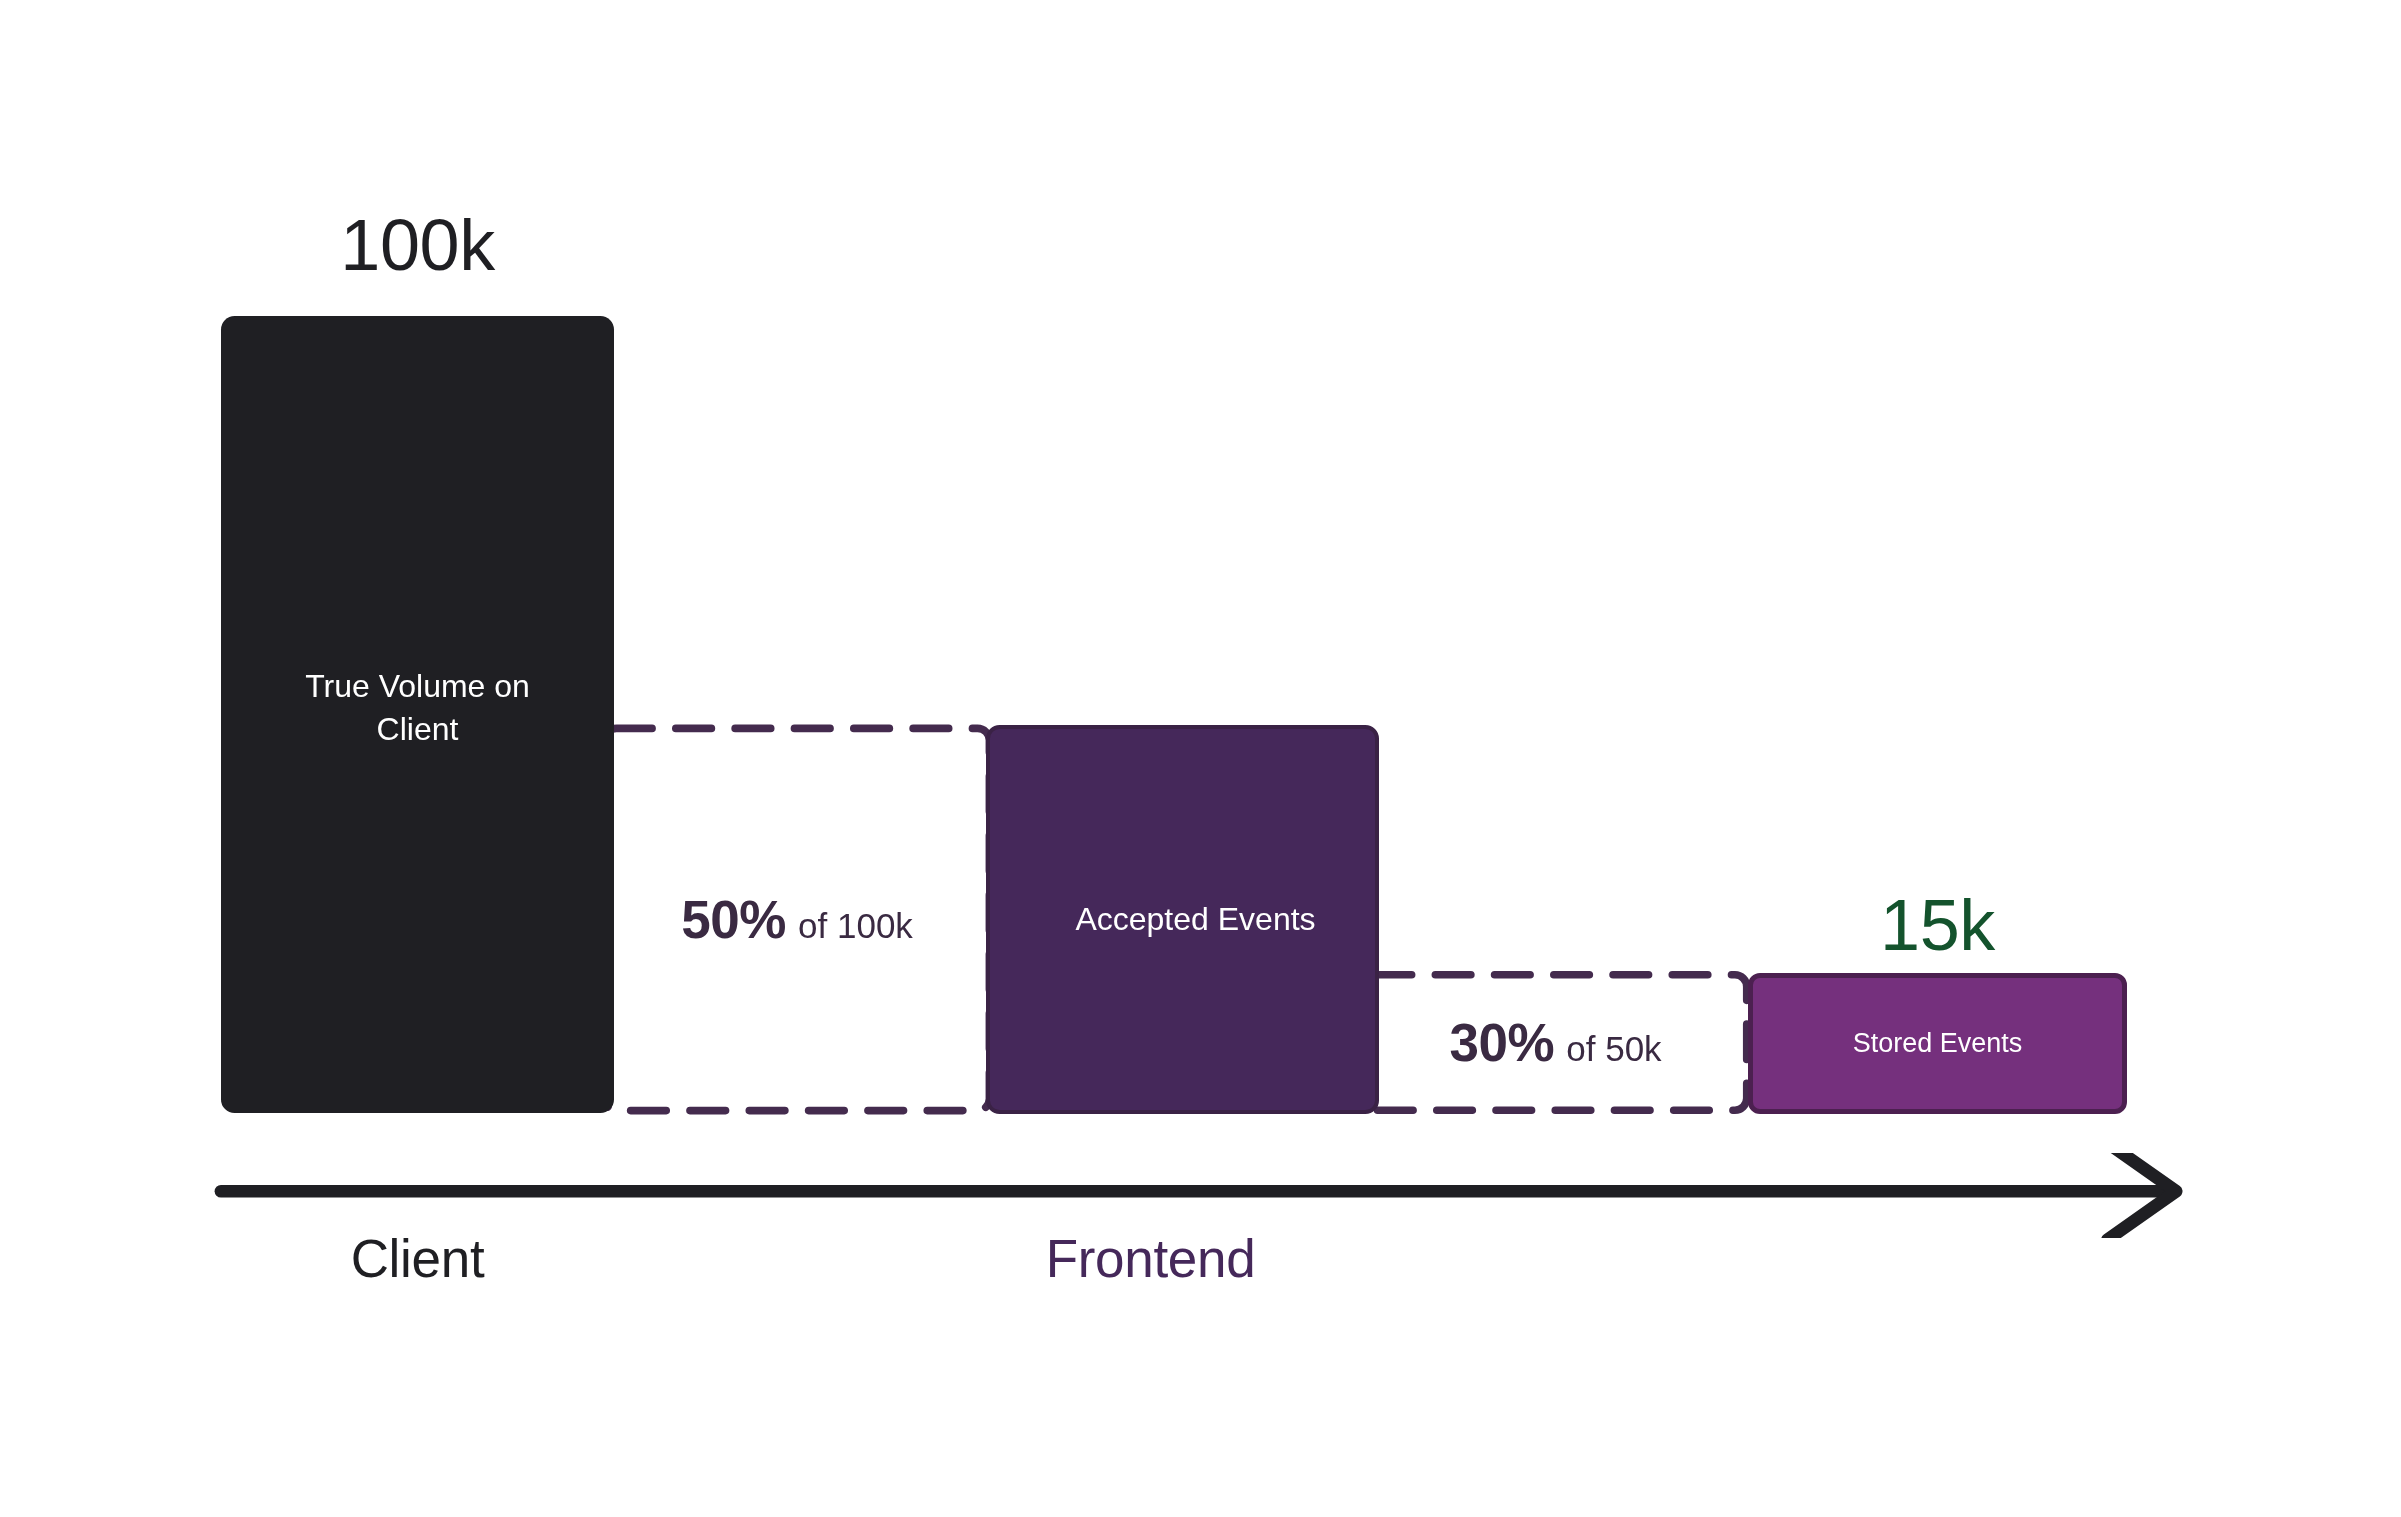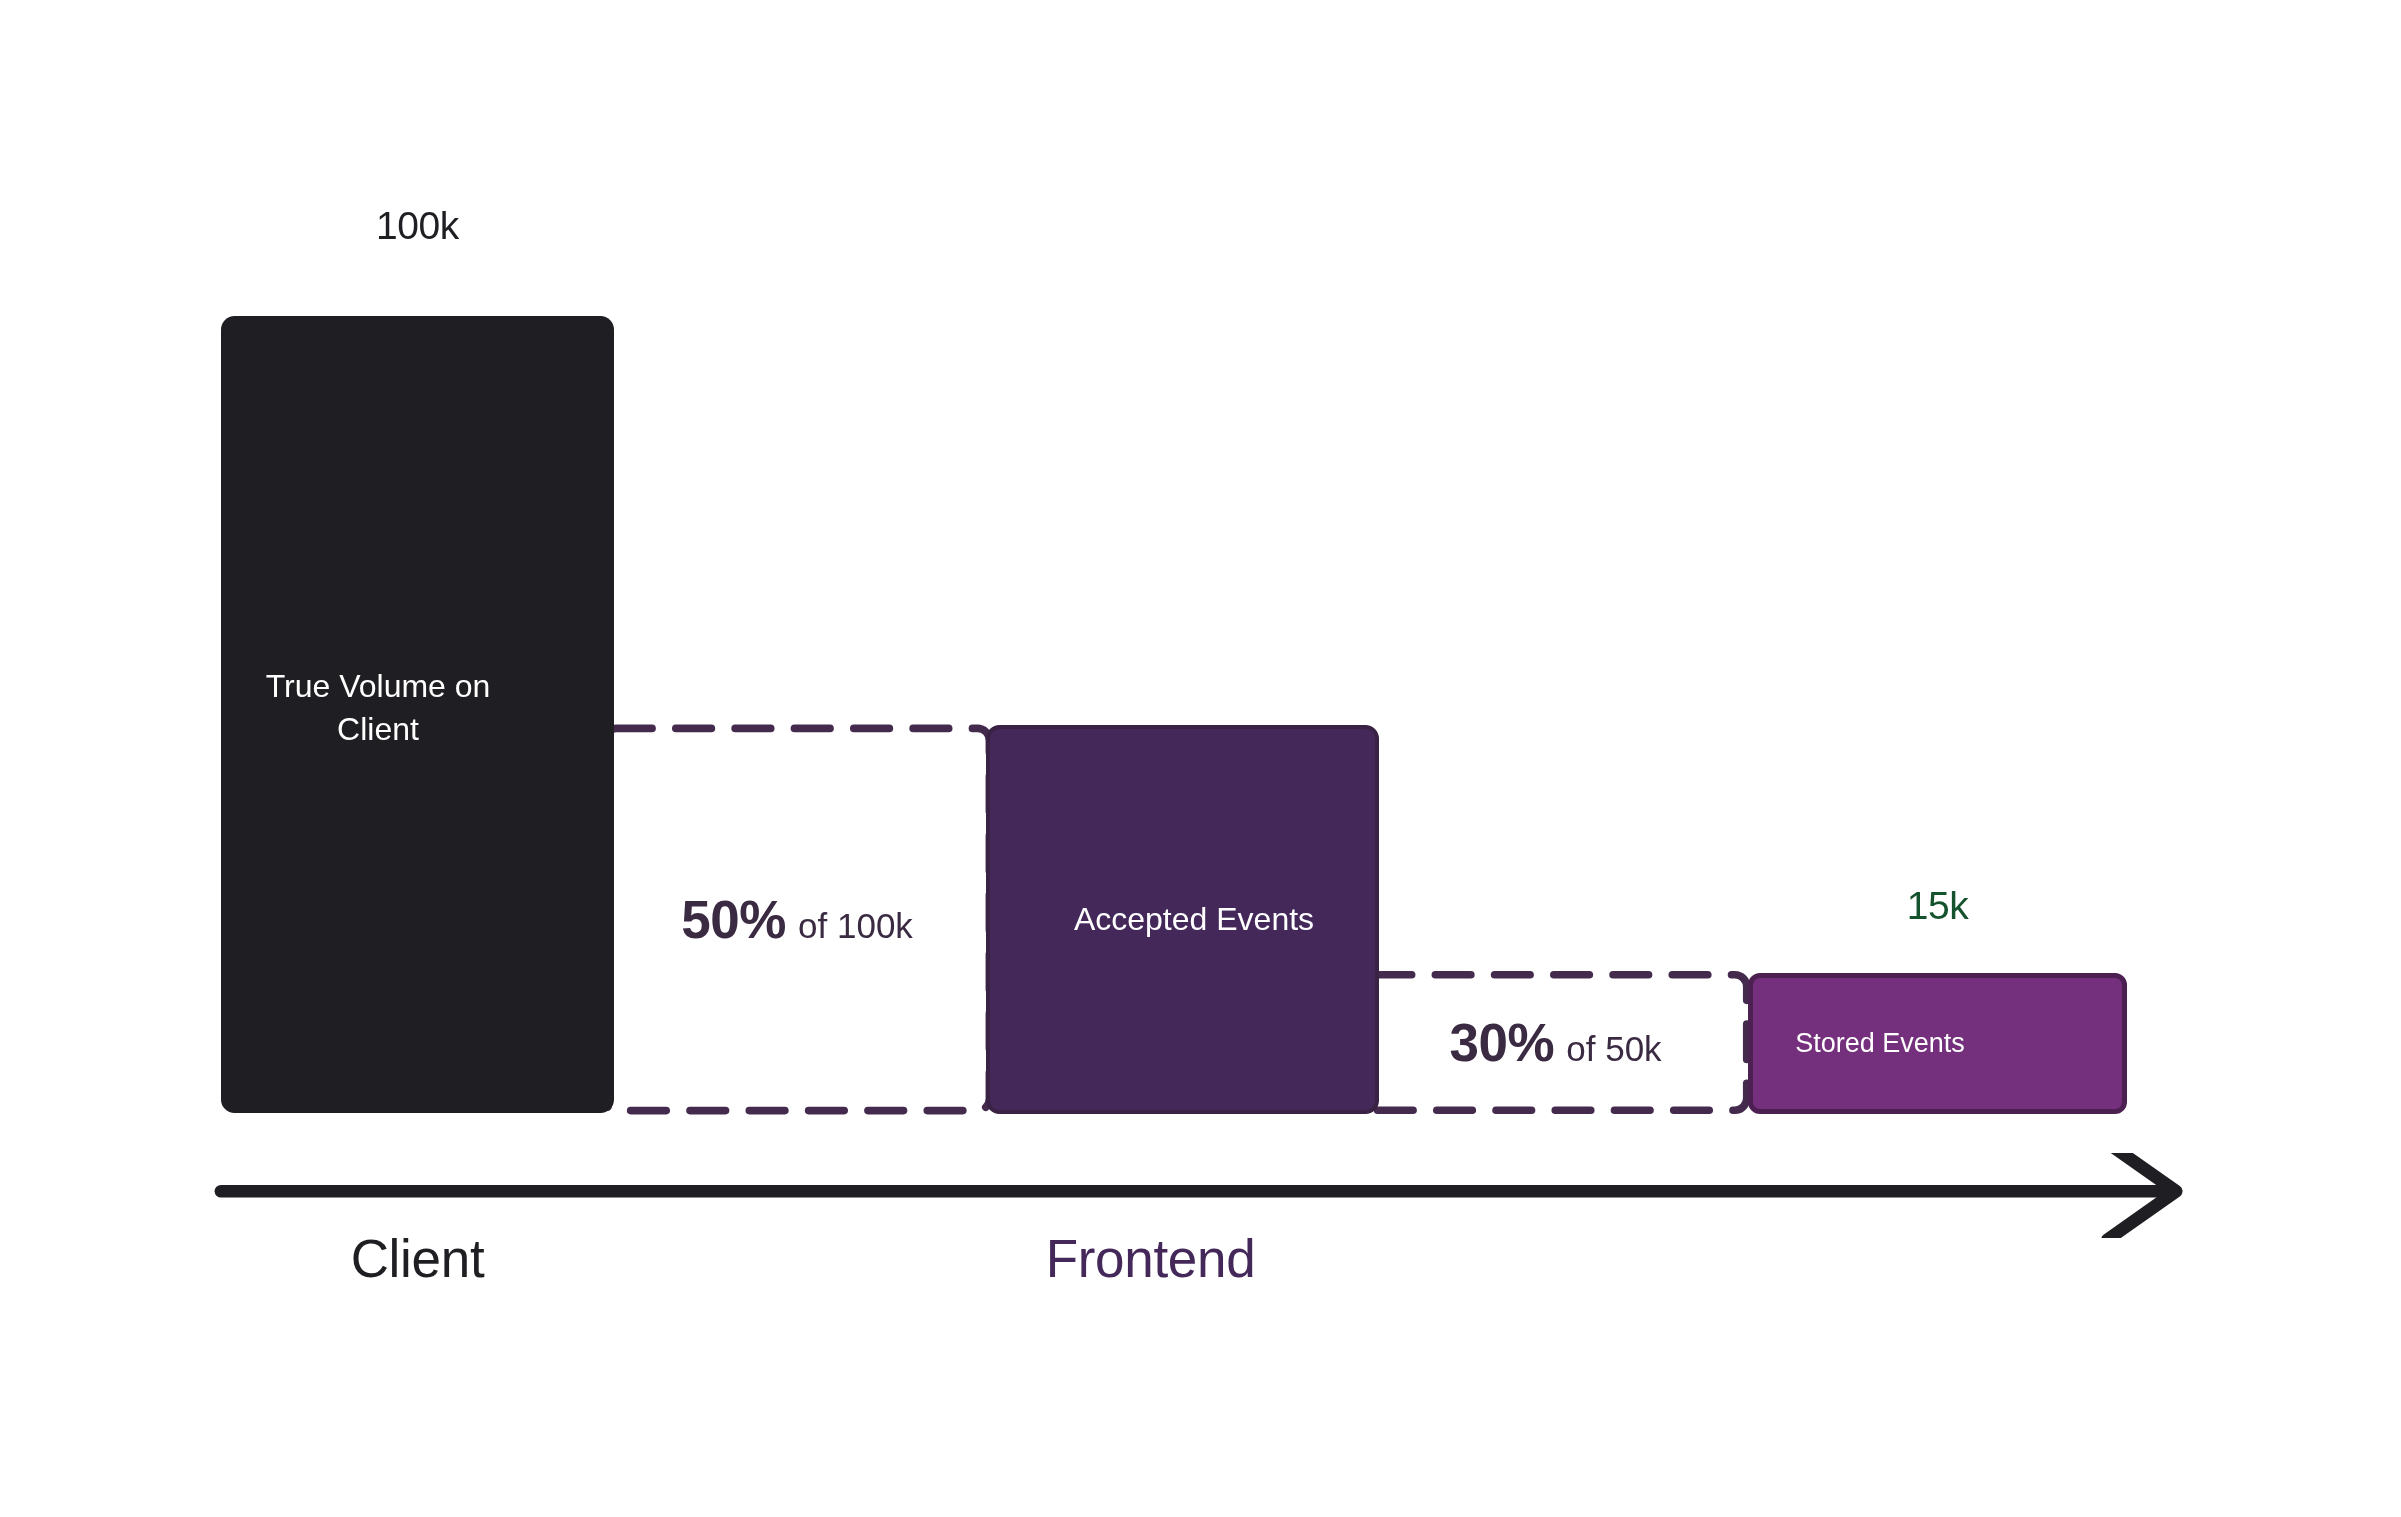--- a/index.html
+++ b/index.html
@@ -18,21 +18,21 @@
     background: #ffffff;
     overflow: hidden;
   }
 
   
   .bar {
     position: absolute;
     box-sizing: border-box;
     display: flex;
     align-items: center;
-    justify-content: flex-start;
+    justify-content: center;
     text-align: center;
   }
 
   #bar-client {
     left: 221px;
     top: 316px;
     width: 393px;
     height: 797px;
     background: #1f1f23;
     border-radius: 13.6px;
@@ -123,21 +123,21 @@
   #drop-2 {
     left: 1360px;
     top: 971px;
     width: 391px;
     height: 143px;
   }
 
   
   .value-label {
     position: absolute;
-    font-size: 39px;
+    font-size: 72px;
     font-weight: 400;
     text-align: center;
     letter-spacing: -0.4px;
     white-space: nowrap;
   }
   #value-client   { left: 221px; top: 204px;  width: 393px; color: #1f1f23; }
   #value-frontend { left: 986px; top: 613px; width: 393px; color: #45285a; }
   #value-backend  { left: 1748px; top: 884px; width: 379px; color: #14532d; }
 
   

